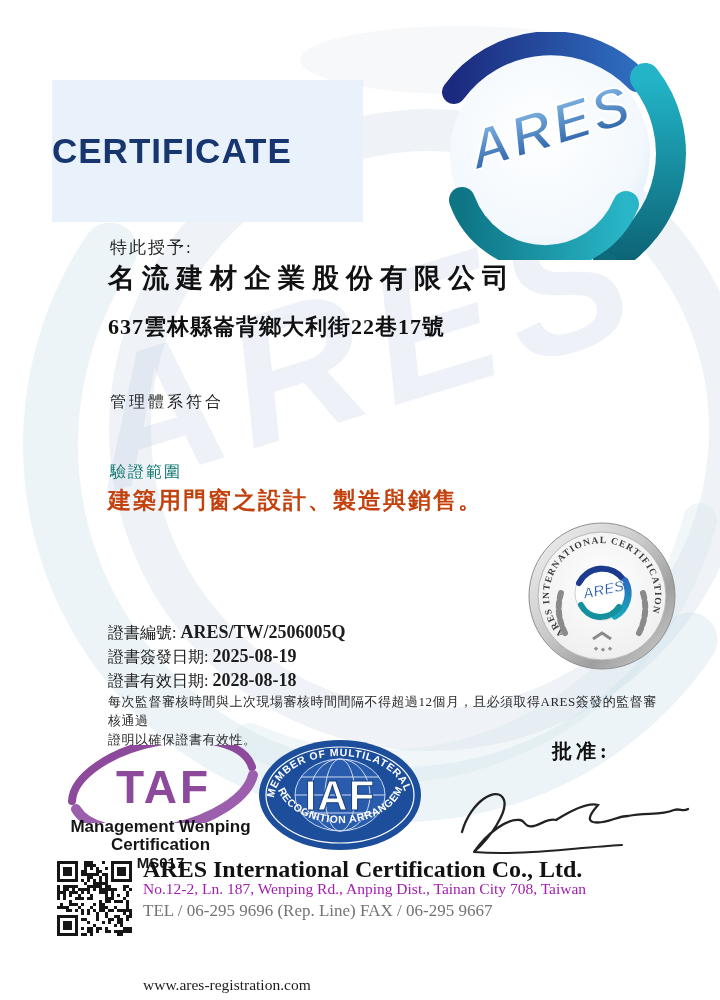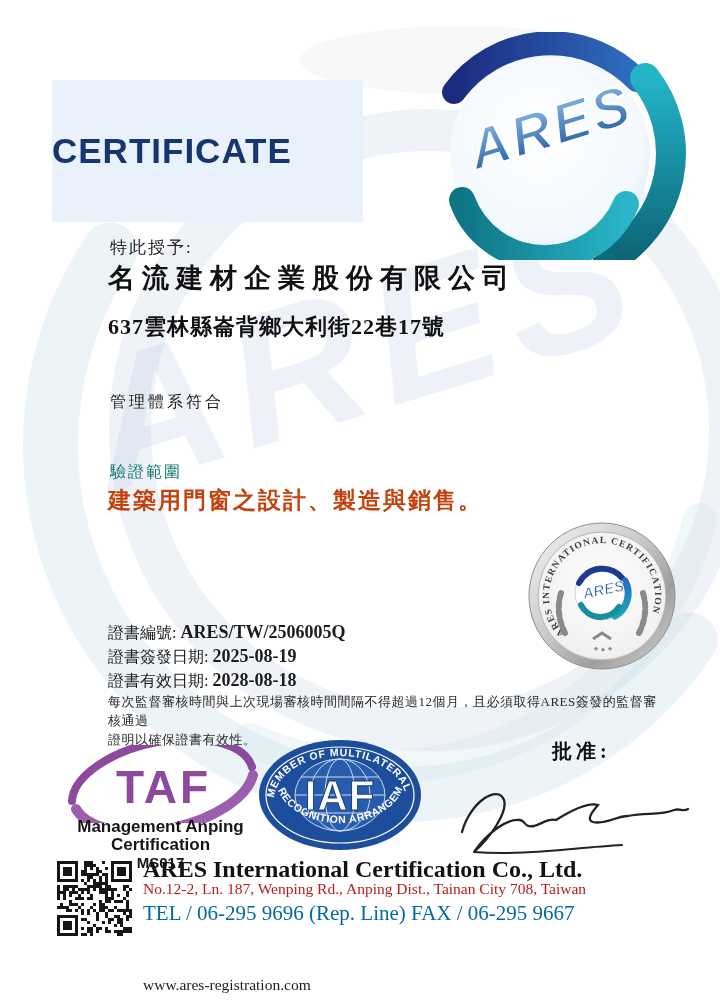--- a/index.html
+++ b/index.html
@@ -33,22 +33,22 @@
   #note{left:95px;top:692px;width:560px;font-size:13px;line-height:19px;color:#2a2a2a;letter-spacing:0.5px;margin-left:13px;}
   
   #taf-lines{left:58px;top:818px;width:205px;text-align:center;
              font-family:"Liberation Sans","DejaVu Sans",sans-serif;font-weight:bold;color:#161616;}
   #taf-lines .l1,#taf-lines .l2{font-size:17px;line-height:18px;}
   #taf-lines .l3{font-size:15px;line-height:17px;}
   
   #approval-label{left:552px;top:738px;font-size:20px;font-weight:bold;letter-spacing:4px;color:#111;}
   
   #footer-name{left:143px;top:856px;font-size:24px;font-weight:bold;color:#121212;}
-  #footer-addr{left:143px;top:880px;font-size:15.5px;color:#b91c1c;}
-  #footer-tel{left:143px;top:901px;font-size:21px;color:#0369a1;}
+  #footer-addr{left:143px;top:880px;font-size:15.5px;color:#a21caf;}
+  #footer-tel{left:143px;top:901px;font-size:17px;color:#737373;}
   #footer-web{left:143px;top:976px;font-size:15.5px;color:#1c1c1c;}
   svg text{font-family:"Liberation Sans","DejaVu Sans",sans-serif;}
   svg text.serif{font-family:"Liberation Serif","DejaVu Serif",serif;}
 </style>
 </head>
 <body>
 
 <div id="page">
 
   <svg class="abs" style="left:0;top:0;" width="720" height="1000" viewBox="0 0 720 1000">
@@ -158,21 +158,21 @@
     <div>每次監督審核時間與上次現場審核時間間隔不得超過12個月，且必須取得ARES簽發的監督審核通過</div>
     <div>證明以確保證書有效性。</div>
   </div>
 
   <svg class="abs" style="left:60px;top:745px;" width="205" height="78" viewBox="0 0 205 78">
     <path d="M12,56 A92,46 -12 0 1 192,22" fill="none" stroke="#8d4a9c" stroke-width="8" stroke-linecap="round"></path>
     <path d="M193,30 A92,46 -12 0 1 16,64" fill="none" stroke="#9b5fae" stroke-width="10" stroke-linecap="round"></path>
     <text x="56" y="58" font-size="46" font-weight="bold" fill="#8d4a9c" letter-spacing="3">TAF</text>
   </svg>
   <div class="abs" id="taf-lines">
-    <div class="l1">Management Anping</div>
+    <div class="l1">Management Wenping</div>
     <div class="l2">Certification</div>
     <div class="l3">MS017</div>
   </div>
 
   <svg class="abs" style="left:257px;top:738px;" width="166" height="114" viewBox="0 0 166 114">
     <defs>
       <path id="iafTop" d="M17,62 A66,44 0 0 1 149,62" fill="none"></path>
       <path id="iafBottom" d="M21,52 A64,44 0 0 0 145,52" fill="none"></path>
     </defs>
     <ellipse cx="83" cy="57" rx="81" ry="55" fill="#1d4e9c"></ellipse>

